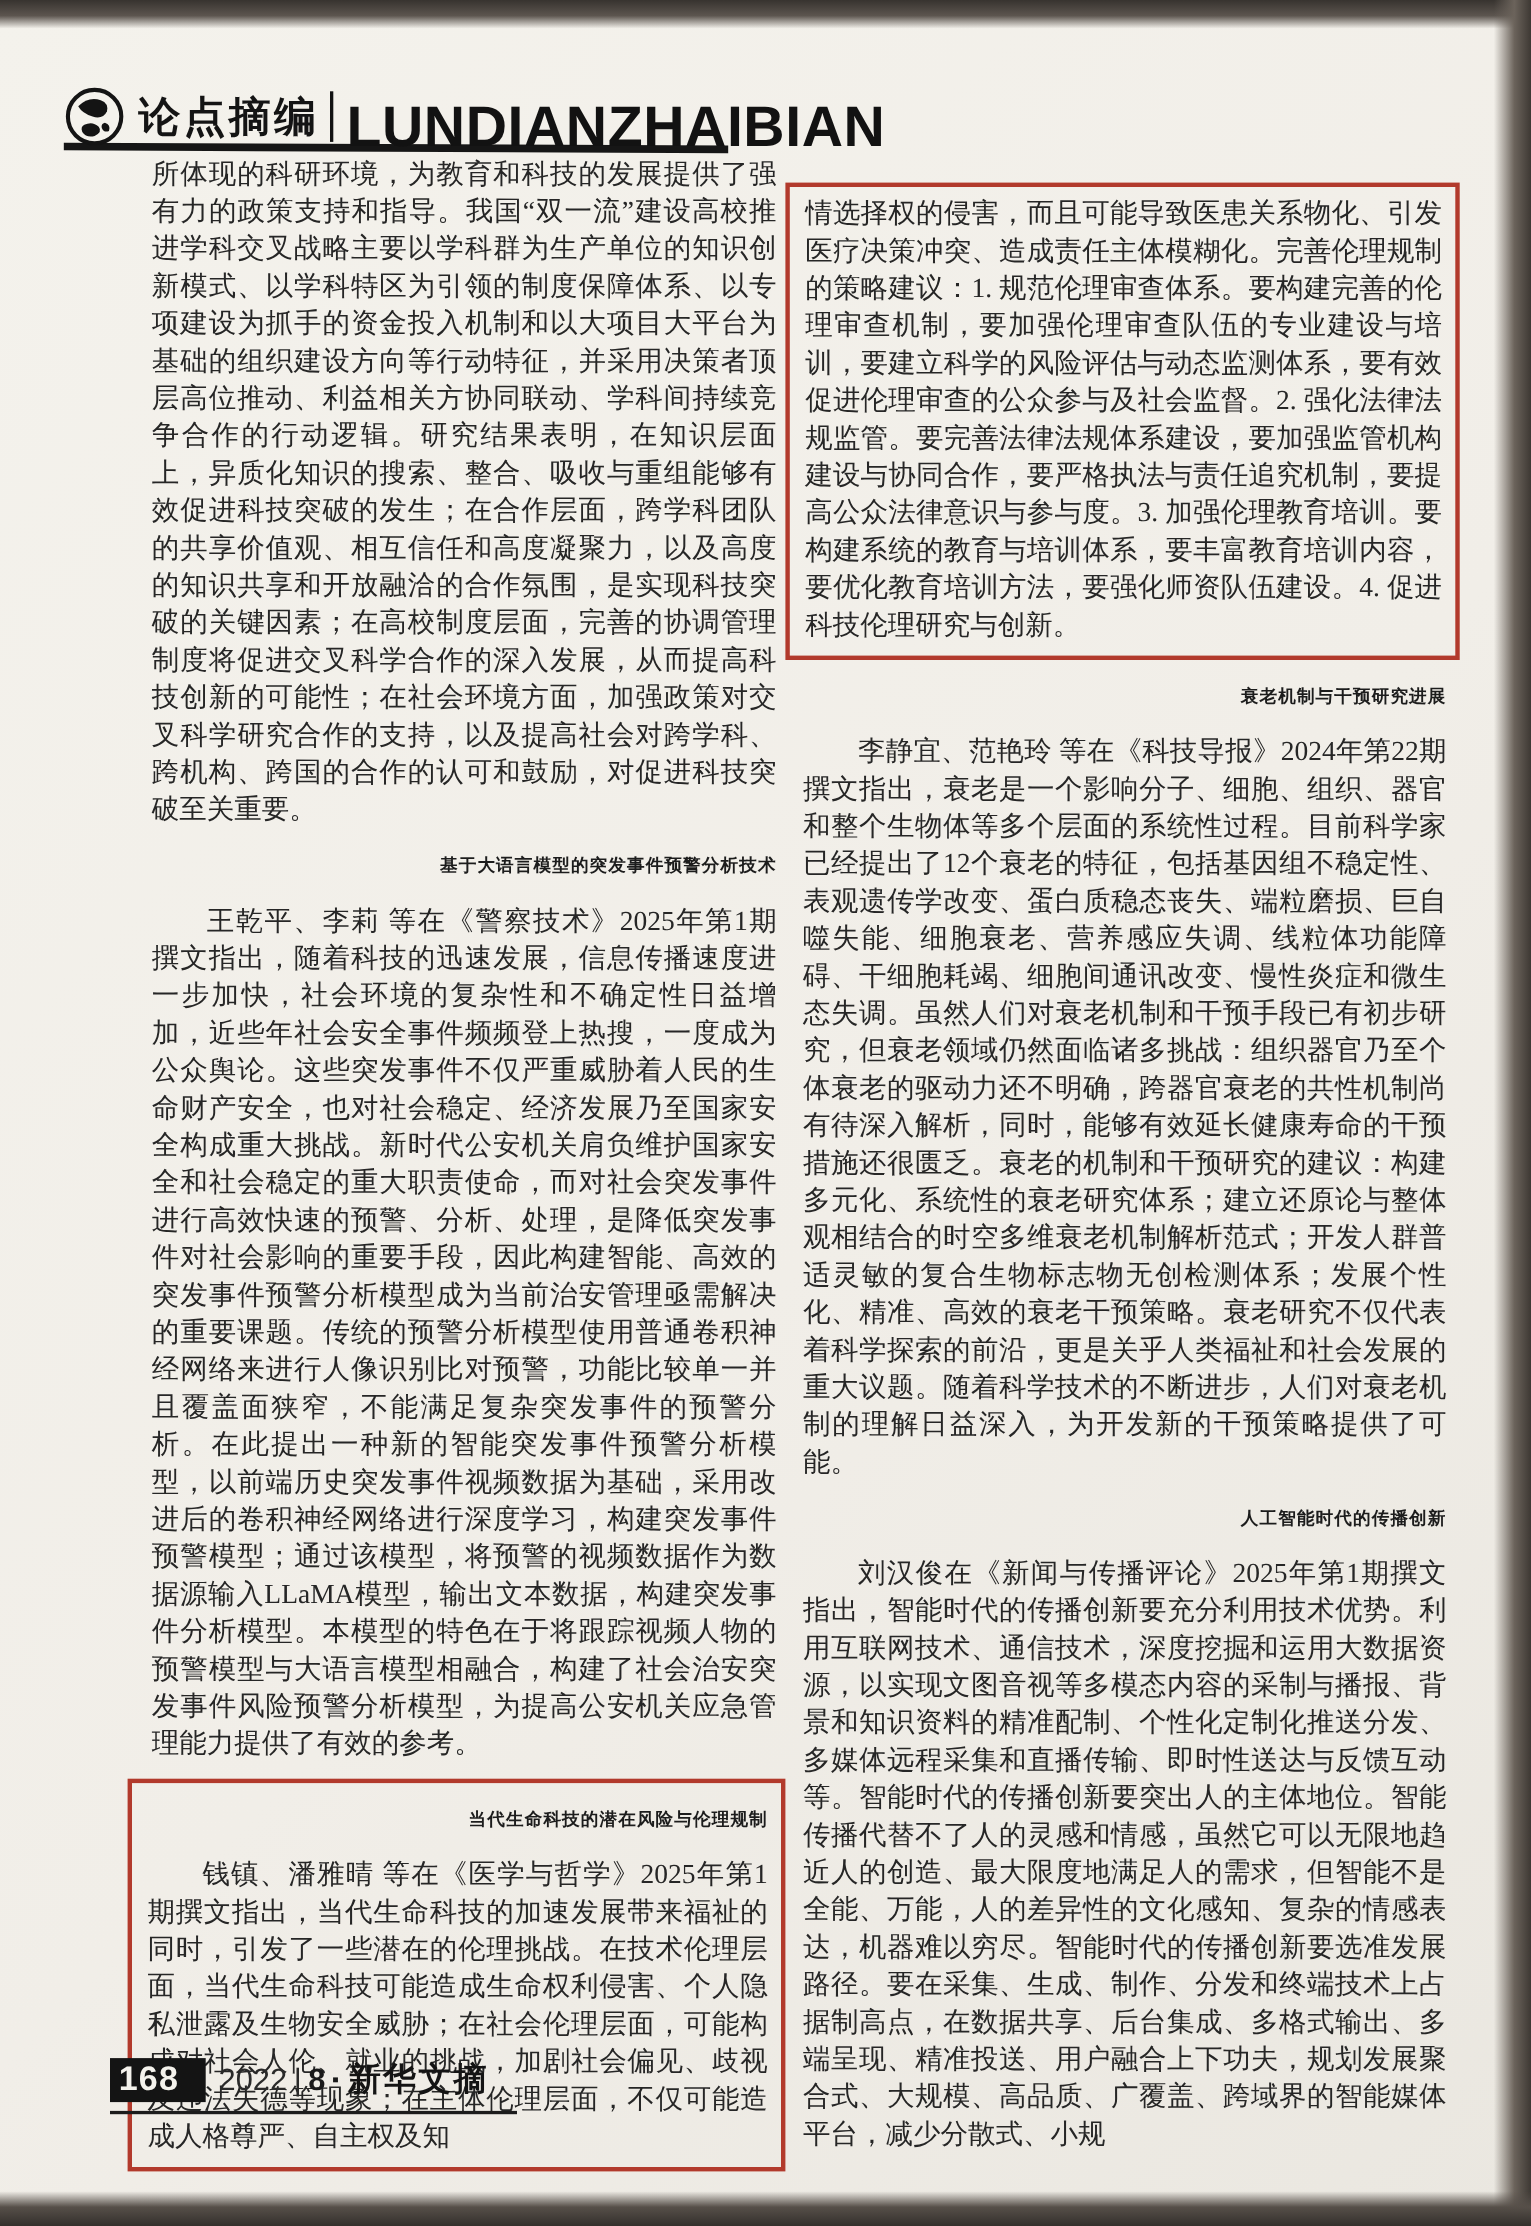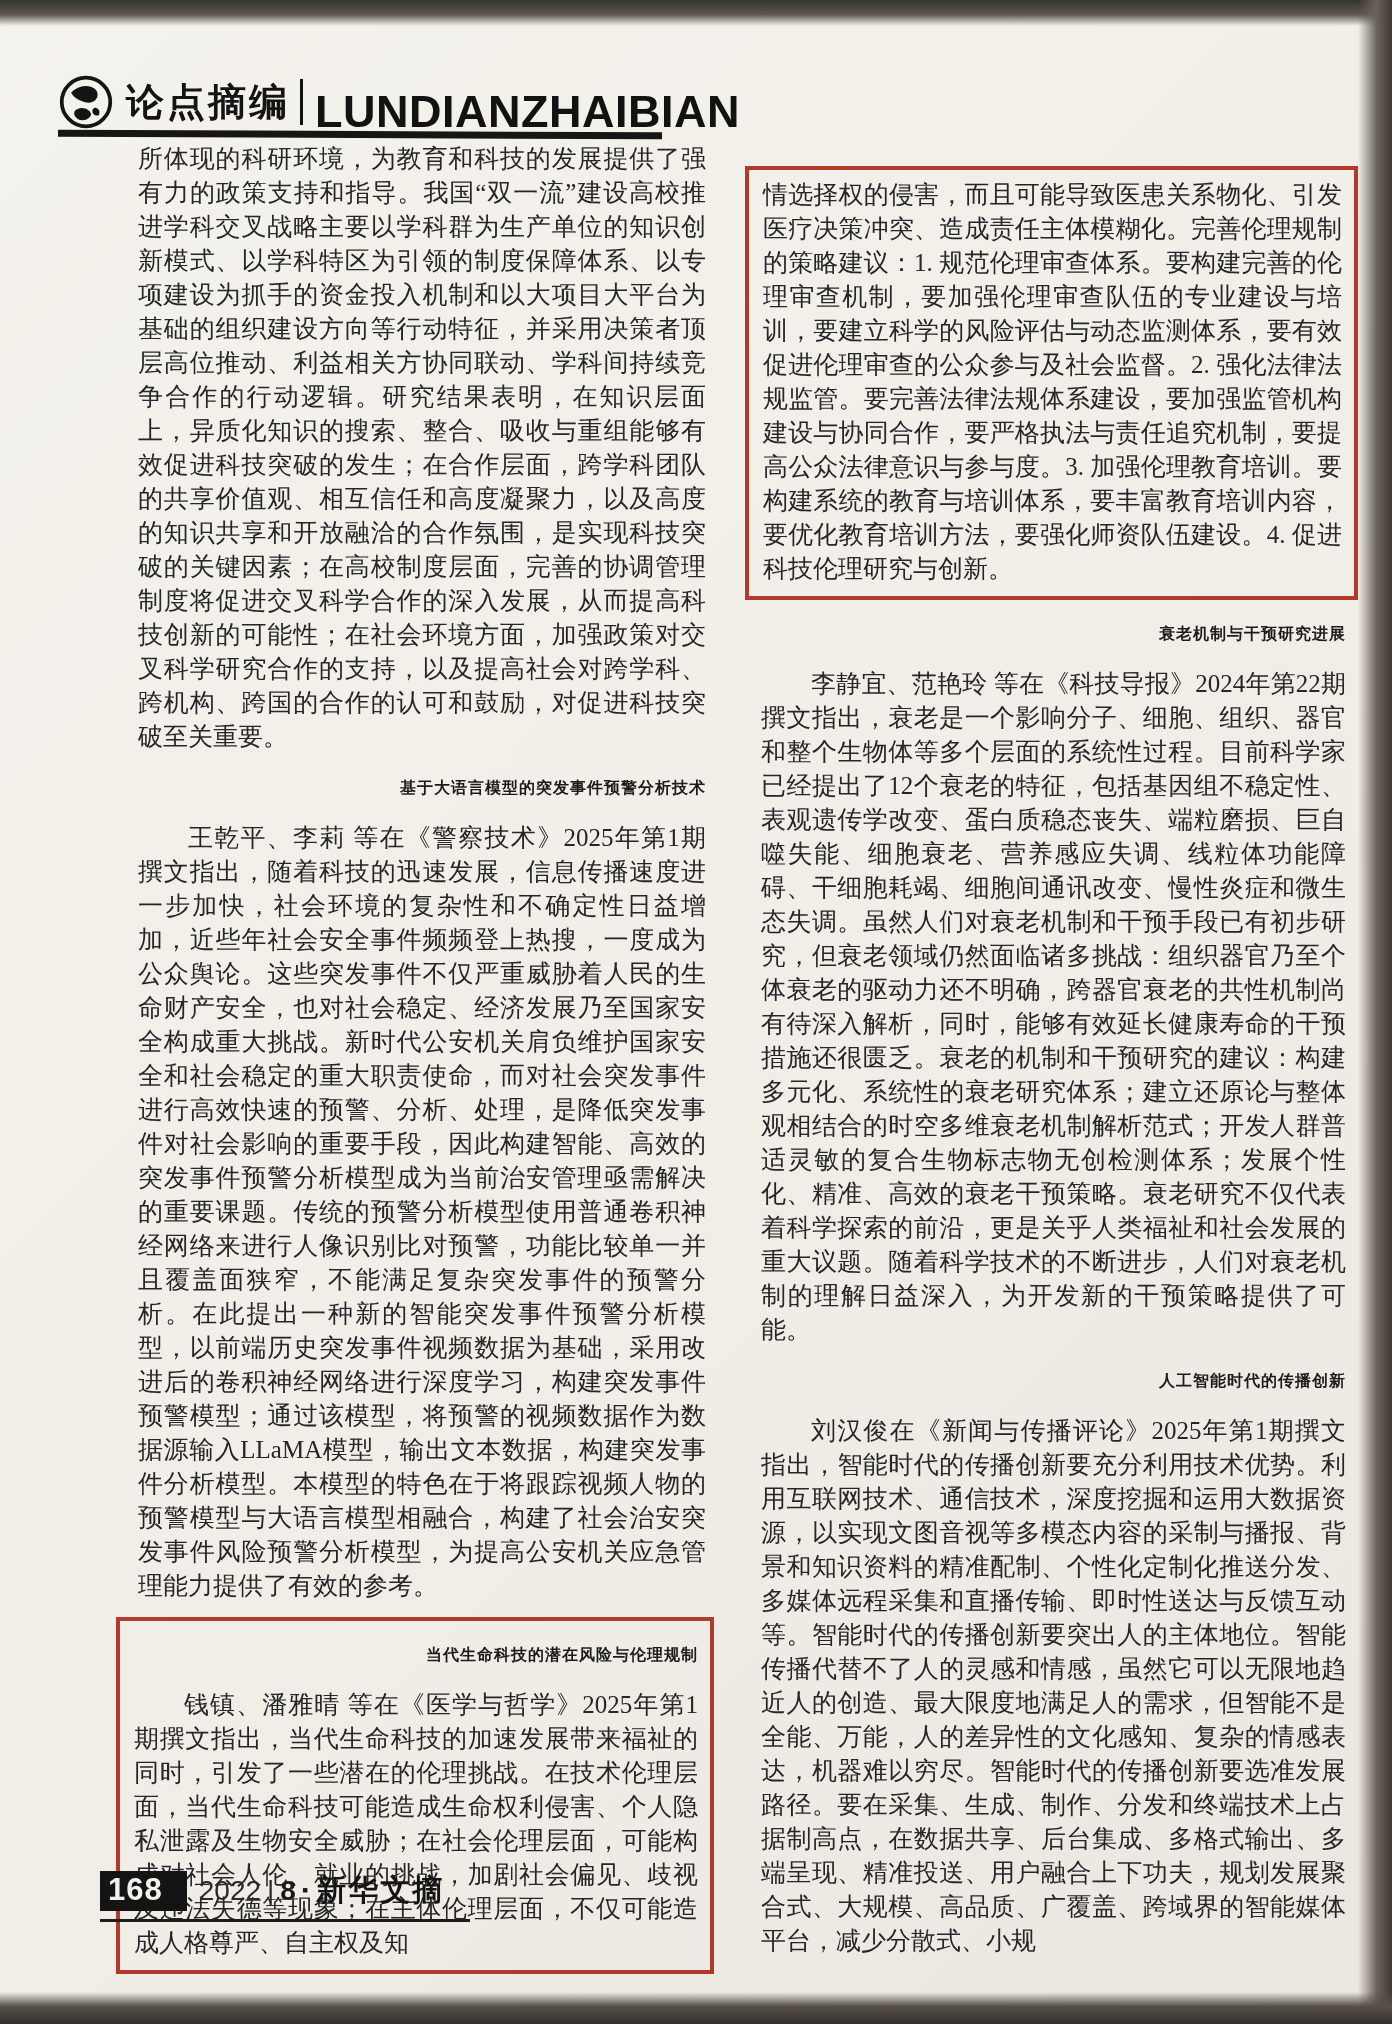--- a/index.html
+++ b/index.html
@@ -14,30 +14,30 @@
     background:linear-gradient(to right,rgba(90,83,76,0) 0%,#6b635b 55%,#3d3833 100%);}
   .edge-bottom{left:0;bottom:0;width:100%;height:32px;
     background:linear-gradient(to top,#332f2b 0%,#564f49 55%,rgba(120,112,104,0) 100%);}
 
   
   .header{position:absolute;left:58px;top:66px;display:flex;align-items:center;z-index:5;}
   .globe{width:56px;height:56px;flex:0 0 auto;margin-right:12px;}
   .brand-cn{font-family:"Liberation Sans",sans-serif;font-weight:700;font-size:38px;
             letter-spacing:3px;color:#141414;}
   .brand-bar{width:3px;height:46px;background:#121212;margin:0 12px 0 10px;}
-  .brand-en{font-family:"Liberation Sans",sans-serif;font-weight:800;font-size:45px;
+  .brand-en{font-family:"Liberation Sans",sans-serif;font-weight:800;font-size:52px;
             letter-spacing:0.5px;color:#121212;white-space:nowrap;margin-top:20px;}
   .header-rule{position:absolute;left:58px;top:131px;width:604px;height:7px;background:#161616;
                transform:rotate(0.25deg);z-index:4;}
 
   
   .col{position:absolute;font-size:25px;line-height:34px;text-align:justify;
        word-break:break-all;color:#262626;}
   .col-left{left:138px;top:142px;width:568px;}
-  .col-right{left:761px;top:152px;width:585px;}
+  .col-right{left:730px;top:152px;width:585px;}
   p.body{margin:0;text-indent:2em;}
   p.cont{text-indent:0;}
   .jtitle{font-family:"Liberation Sans",sans-serif;font-weight:700;font-size:16px;
           text-align:right;margin:16px 0 14px 0;letter-spacing:1px;color:#1c1c1c;
           text-indent:0;line-height:36px;}
   .authors,.journal{font-weight:400;font-family:"Liberation Sans",sans-serif;font-size:25px;}
   
   .redbox{border:4px solid #b23a2c;padding:8px 12px 10px 14px;background:transparent;}
   .redbox-left{margin:14px -8px 0 -22px;}
   .redbox-right{margin:14px -12px 14px -16px;}

